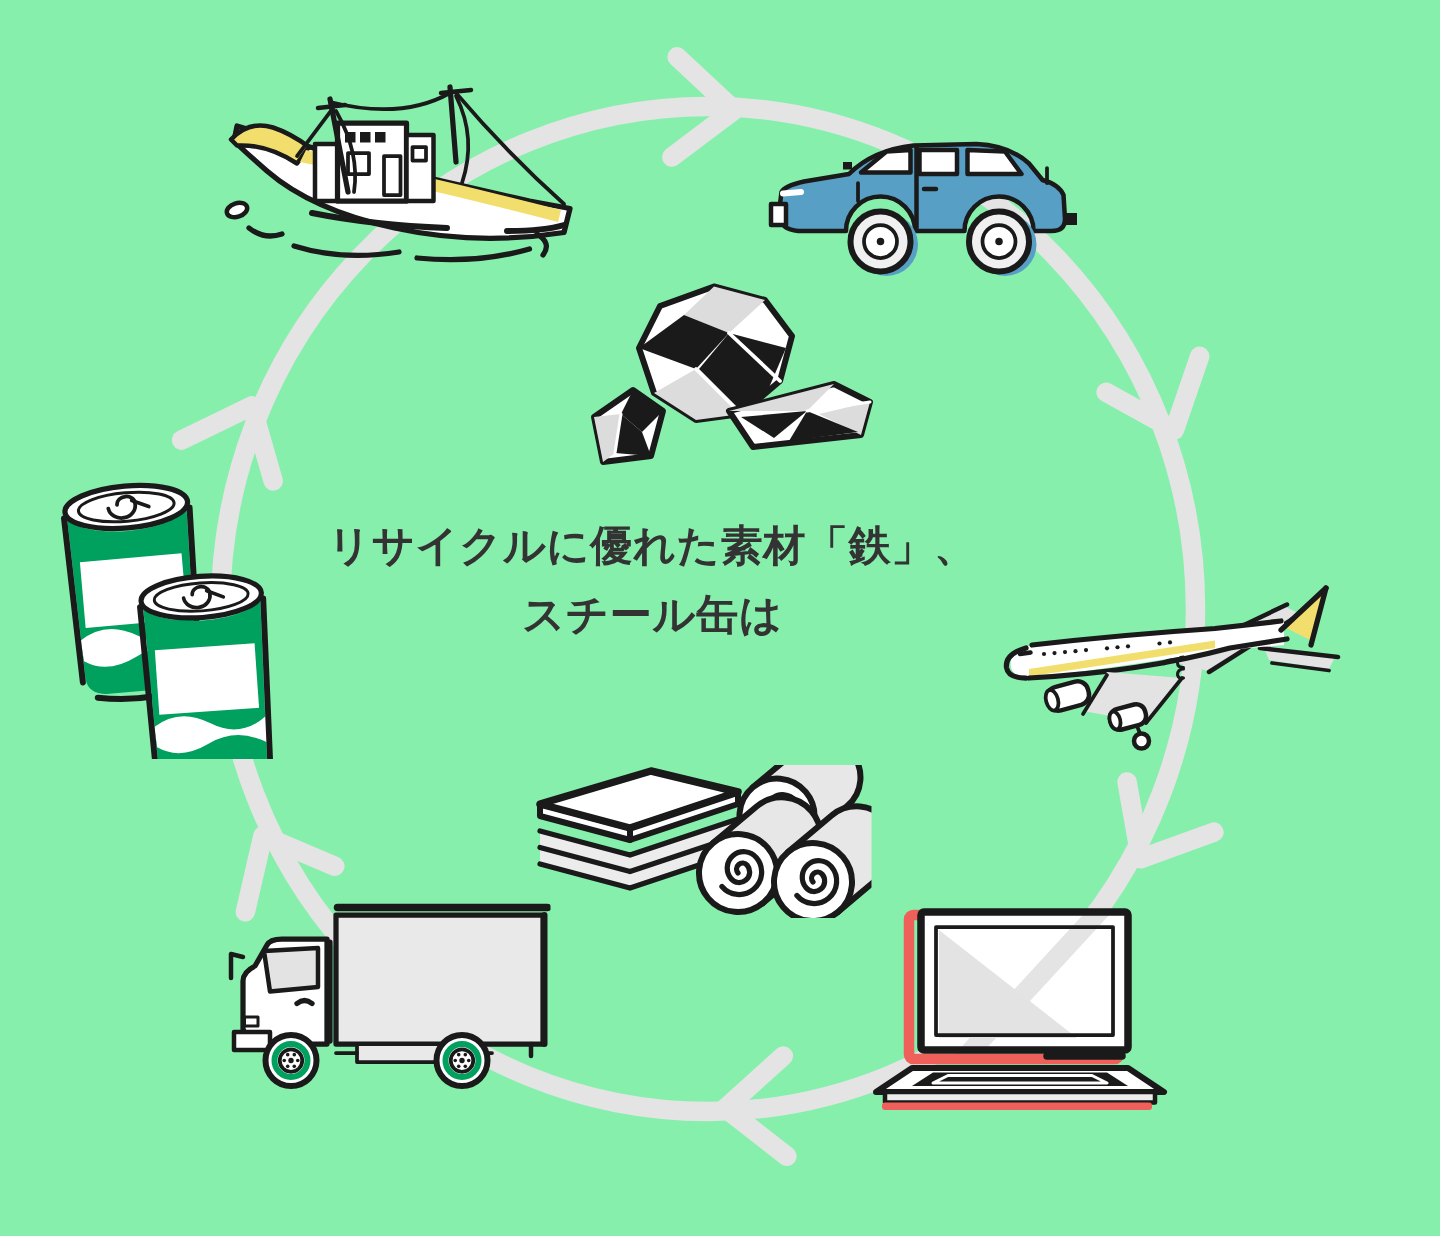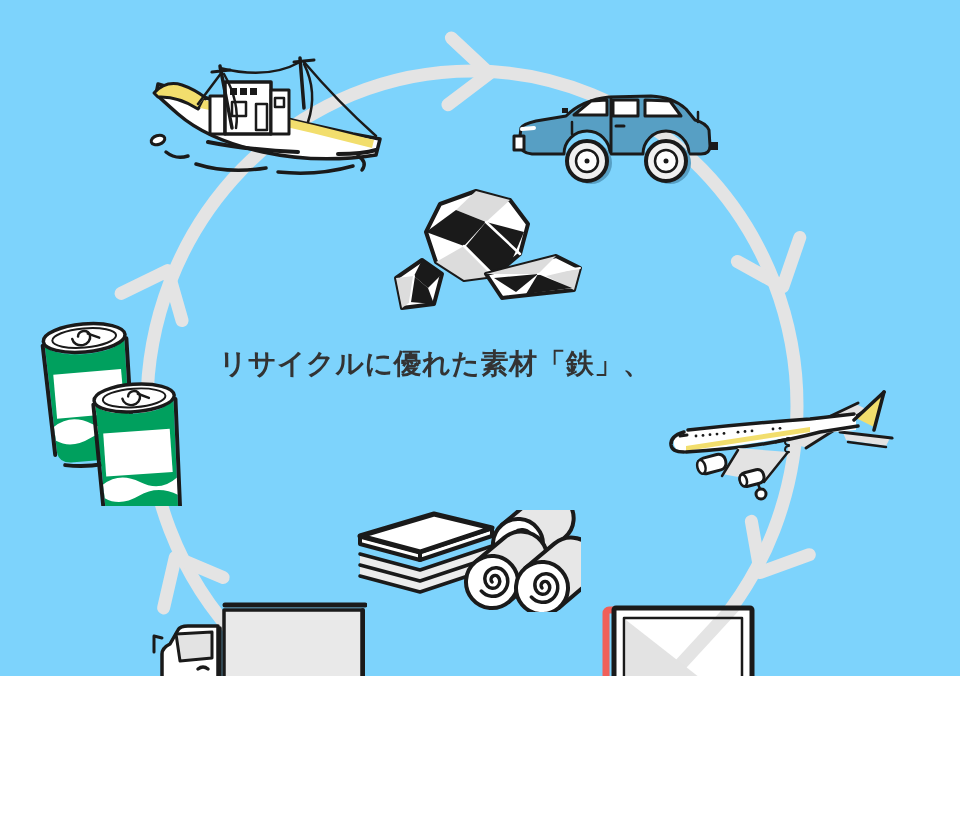--- a/index.html
+++ b/index.html
@@ -1,21 +1,21 @@
 <!DOCTYPE html>
 <html style="--ink: #1a1a1a; --circle: #e4e4e4; --yellow: #f2de6d; --blue: #579fc4; --green: #00a05e; --red: #f0605a; --shade: #e3e3e3; --text: #333333;"><head>
 <meta charset="utf-8">
 <style>
   :root{
     --ink:#1a1a1a; --circle:#e4e4e4; --yellow:#f2de6d; --blue:#579fc4;
     --green:#00a05e; --red:#f0605a; --shade:#e3e3e3; --text:#333333;
   }
   html,body{margin:0;padding:0;}
   body{font-family:"DejaVu Sans","Liberation Sans",sans-serif;background:#fff;}
-  .stage{position:relative;width:960px;height:676px;background:#7dd3fc;overflow:hidden;}
+  .stage{position:relative;width:960px;height:824px;background:#86efac;overflow:hidden;}
   .abs{position:absolute;}
   .center-text{
     left:130px;top:341px;width:610px;
     text-align:center;font-weight:bold;font-size:28px;line-height:46px;
     color:var(--text);letter-spacing:0.5px;
   }
   svg{display:block;}
 </style>
 </head>
 <body>
@@ -302,15 +302,16 @@
       <polygon points="28,114 172,114 196,130 4,130" fill="#fff" stroke="var(--ink)" stroke-width="4"></polygon>
       <polygon points="42,117 158,117 172,126 28,126" fill="var(--ink)"></polygon>
       <polygon points="52,119 148,119 158,124 42,124" fill="none" stroke="#fff" stroke-width="2"></polygon>
       <rect x="10" y="130" width="180" height="7" fill="#ececec" stroke="var(--ink)" stroke-width="3"></rect>
       <rect x="8" y="137" width="180" height="5" rx="2" fill="var(--red)"></rect>
     </g>
   </svg>
 
   <div class="abs center-text">
     <div>リサイクルに優れた素材「鉄」、</div>
+    <div>スチール缶は</div>
   </div>
 
 </div>
 
 </body></html>

